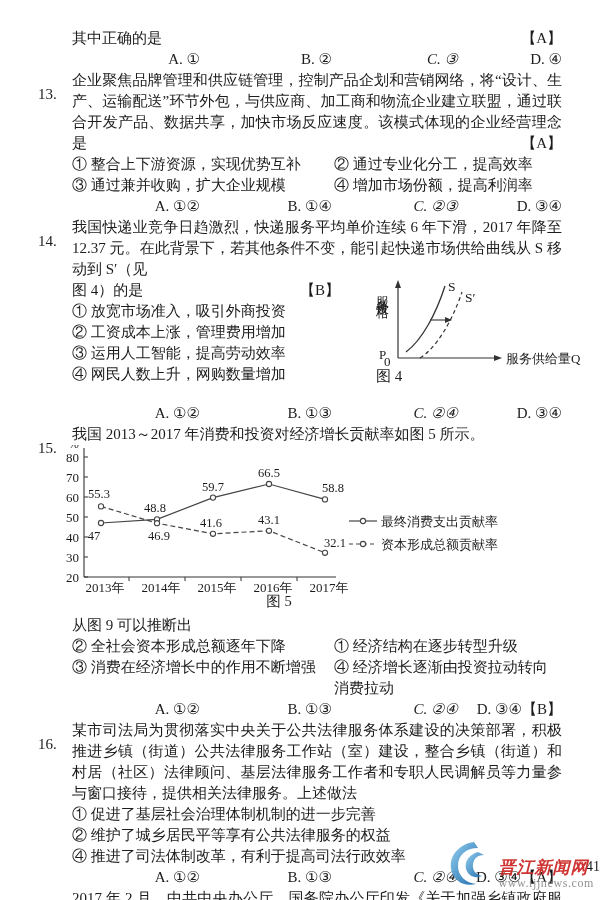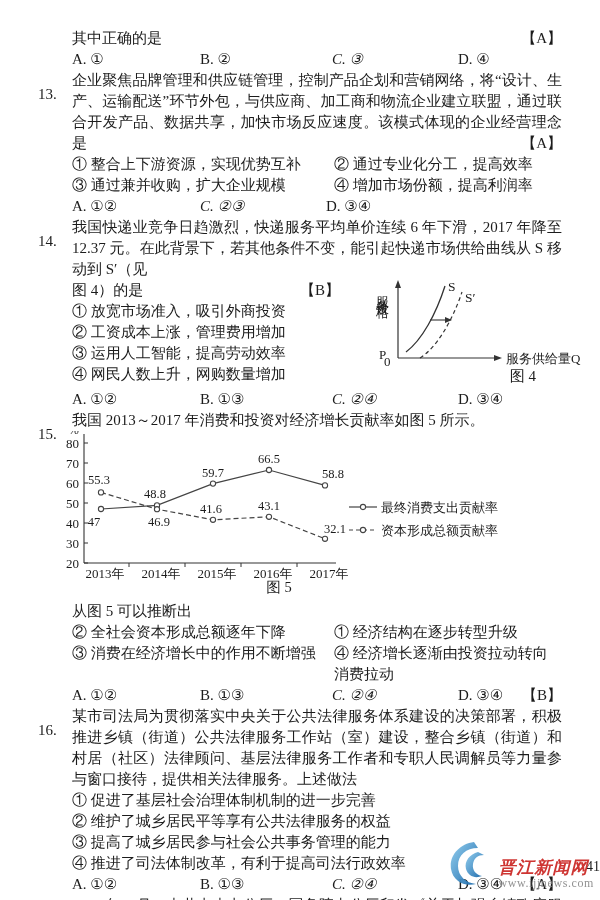--- a/index.html
+++ b/index.html
@@ -4,38 +4,38 @@
 <style>
   html,body{margin:0;padding:0;background:#ffffff;}
   .page{position:relative;width:600px;height:900px;background:#ffffff;overflow:hidden;
         font-family:"Liberation Serif","DejaVu Serif",serif;font-size:15px;line-height:21px;color:#1c1c1c;border-radius:29px;}
   .content{position:absolute;left:38px;top:28px;width:524px;}
   p{margin:0;text-align:justify;}
   .qpara{position:relative;padding-left:34px;}
   .qnum{position:absolute;left:0;top:14px;}
   .ansr{float:right;}
   .fragline{position:relative;padding-left:34px;}
-  .optrow{display:flex;padding-left:34px;}
+  .optrow{display:flex;padding-left:34px;text-align:right;}
   .optrow .o{white-space:nowrap;}
   .optrow .o0{width:128px;}
   .optrow .o1{width:132px;}
   .optrow .o2{width:126px;font-style:italic;}
   .optrow .o3{flex:1;}
   .optrow .ans{white-space:nowrap;}
   .items2{display:grid;grid-template-columns:262px 1fr;padding-left:34px;}
   .items1{padding-left:34px;}
   .q14row{display:flex;align-items:flex-start;}
   .q14left{width:302px;}
   .figline{display:flex;justify-content:space-between;padding-left:34px;}
   .q14fig{width:222px;position:relative;}
   .q14fig svg{display:block;margin-left:30px;overflow:visible;}
   .fig4-ylabel{position:absolute;left:36px;top:6px;writing-mode:vertical-rl;text-orientation:upright;
                font-size:13px;letter-spacing:3px;line-height:13px;}
   .fig4-p{position:absolute;left:39px;top:64px;font-size:13px;}
-  .fig4-caption{width:160px;margin:-6px 0 2px 36px;text-align:right;font-size:15px;}
+  .fig4-caption{width:160px;margin:-6px 0 16px 36px;text-align:left;font-size:15px;}
   .chartwrap{margin-left:26px;}
   svg text{fill:#1c1c1c;}
   .pagenum{position:absolute;left:0;top:856px;width:100%;text-align:right;font-size:14px;}
   .watermark{position:absolute;right:6px;top:838px;display:flex;align-items:center;opacity:0.95;}
   .wm-text{margin-left:2px;margin-top:20px;}
   .wm-name{color:#cc2b28;font-size:17px;font-weight:bold;font-style:italic;letter-spacing:1px;line-height:19px;}
   .wm-url{color:#8c8c8c;font-size:12px;letter-spacing:0.6px;line-height:12px;}
 </style>
 </head>
 <body>
@@ -60,20 +60,21 @@
       <span class="ansr">【A】</span>
     </p>
     <div class="items2">
       <span>① 整合上下游资源，实现优势互补</span>
       <span>② 通过专业化分工，提高效率</span>
       <span>③ 通过兼并收购，扩大企业规模</span>
       <span>④ 增加市场份额，提高利润率</span>
     </div>
     <div class="optrow">
       <span class="o o0">A. ①②</span>
+      <span class="o o1">B. ①④</span>
       <span class="o o2">C. ②③</span>
       <span class="o o3">D. ③④</span>
     </div>
 
     <p class="qpara">
       <span class="qnum">14.</span>
       <span>我国快递业竞争日趋激烈，快递服务平均单价连续 6 年下滑，2017 年降至 12.37 元。在此背景下，若其他条件不变，能引起快递市场供给曲线从 S 移动到 S′（见</span>
     </p>
     <div class="q14row">
       <div class="q14left">
@@ -172,21 +173,21 @@
           <text x="205" y="78.8" text-anchor="middle" font-size="12.5">43.1</text>
           <circle cx="261" cy="107.8" r="2.6" fill="#fff" stroke="#444" stroke-width="1.1"></circle>
           <text x="271" y="101.8" text-anchor="middle" font-size="12.5">32.1</text>
           <line x1="285" y1="99" x2="313" y2="99" stroke="#444" stroke-width="1.2" stroke-dasharray="4,3"></line>
           <circle cx="299" cy="99" r="2.6" fill="#fff" stroke="#444" stroke-width="1.1"></circle>
           <text x="317" y="103.5" font-size="13">资本形成总额贡献率</text>
           <text x="215" y="161" text-anchor="middle" font-size="14.5">图 5</text>
         </svg>
     </div>
     <div class="items1">
-      <div>从图 5 可以推断出</div>
+      <div>从图 9 可以推断出</div>
     </div>
     <div class="items2">
       <span>② 全社会资本形成总额逐年下降</span>
       <span>① 经济结构在逐步转型升级</span>
       <span>③ 消费在经济增长中的作用不断增强</span>
       <span>④ 经济增长逐渐由投资拉动转向消费拉动</span>
     </div>
     <div class="optrow">
       <span class="o o0">A. ①②</span>
       <span class="o o1">B. ①③</span>
@@ -195,21 +196,20 @@
       <span class="ans">【B】</span>
     </div>
 
     <p class="qpara">
       <span class="qnum">16.</span>
       <span>某市司法局为贯彻落实中央关于公共法律服务体系建设的决策部署，积极推进乡镇（街道）公共法律服务工作站（室）建设，整合乡镇（街道）和村居（社区）法律顾问、基层法律服务工作者和专职人民调解员等力量参与窗口接待，提供相关法律服务。上述做法</span>
     </p>
     <div class="items1">
       <div>① 促进了基层社会治理体制机制的进一步完善</div>
       <div>② 维护了城乡居民平等享有公共法律服务的权益</div>
-      <div>③ 提高了城乡居民参与社会公共事务管理的能力</div>
       <div>④ 推进了司法体制改革，有利于提高司法行政效率</div>
     </div>
     <div class="optrow">
       <span class="o o0">A. ①②</span>
       <span class="o o1">B. ①③</span>
       <span class="o o2">C. ②④</span>
       <span class="o o3">D. ③④</span>
       <span class="ans">【A】</span>
     </div>
 

